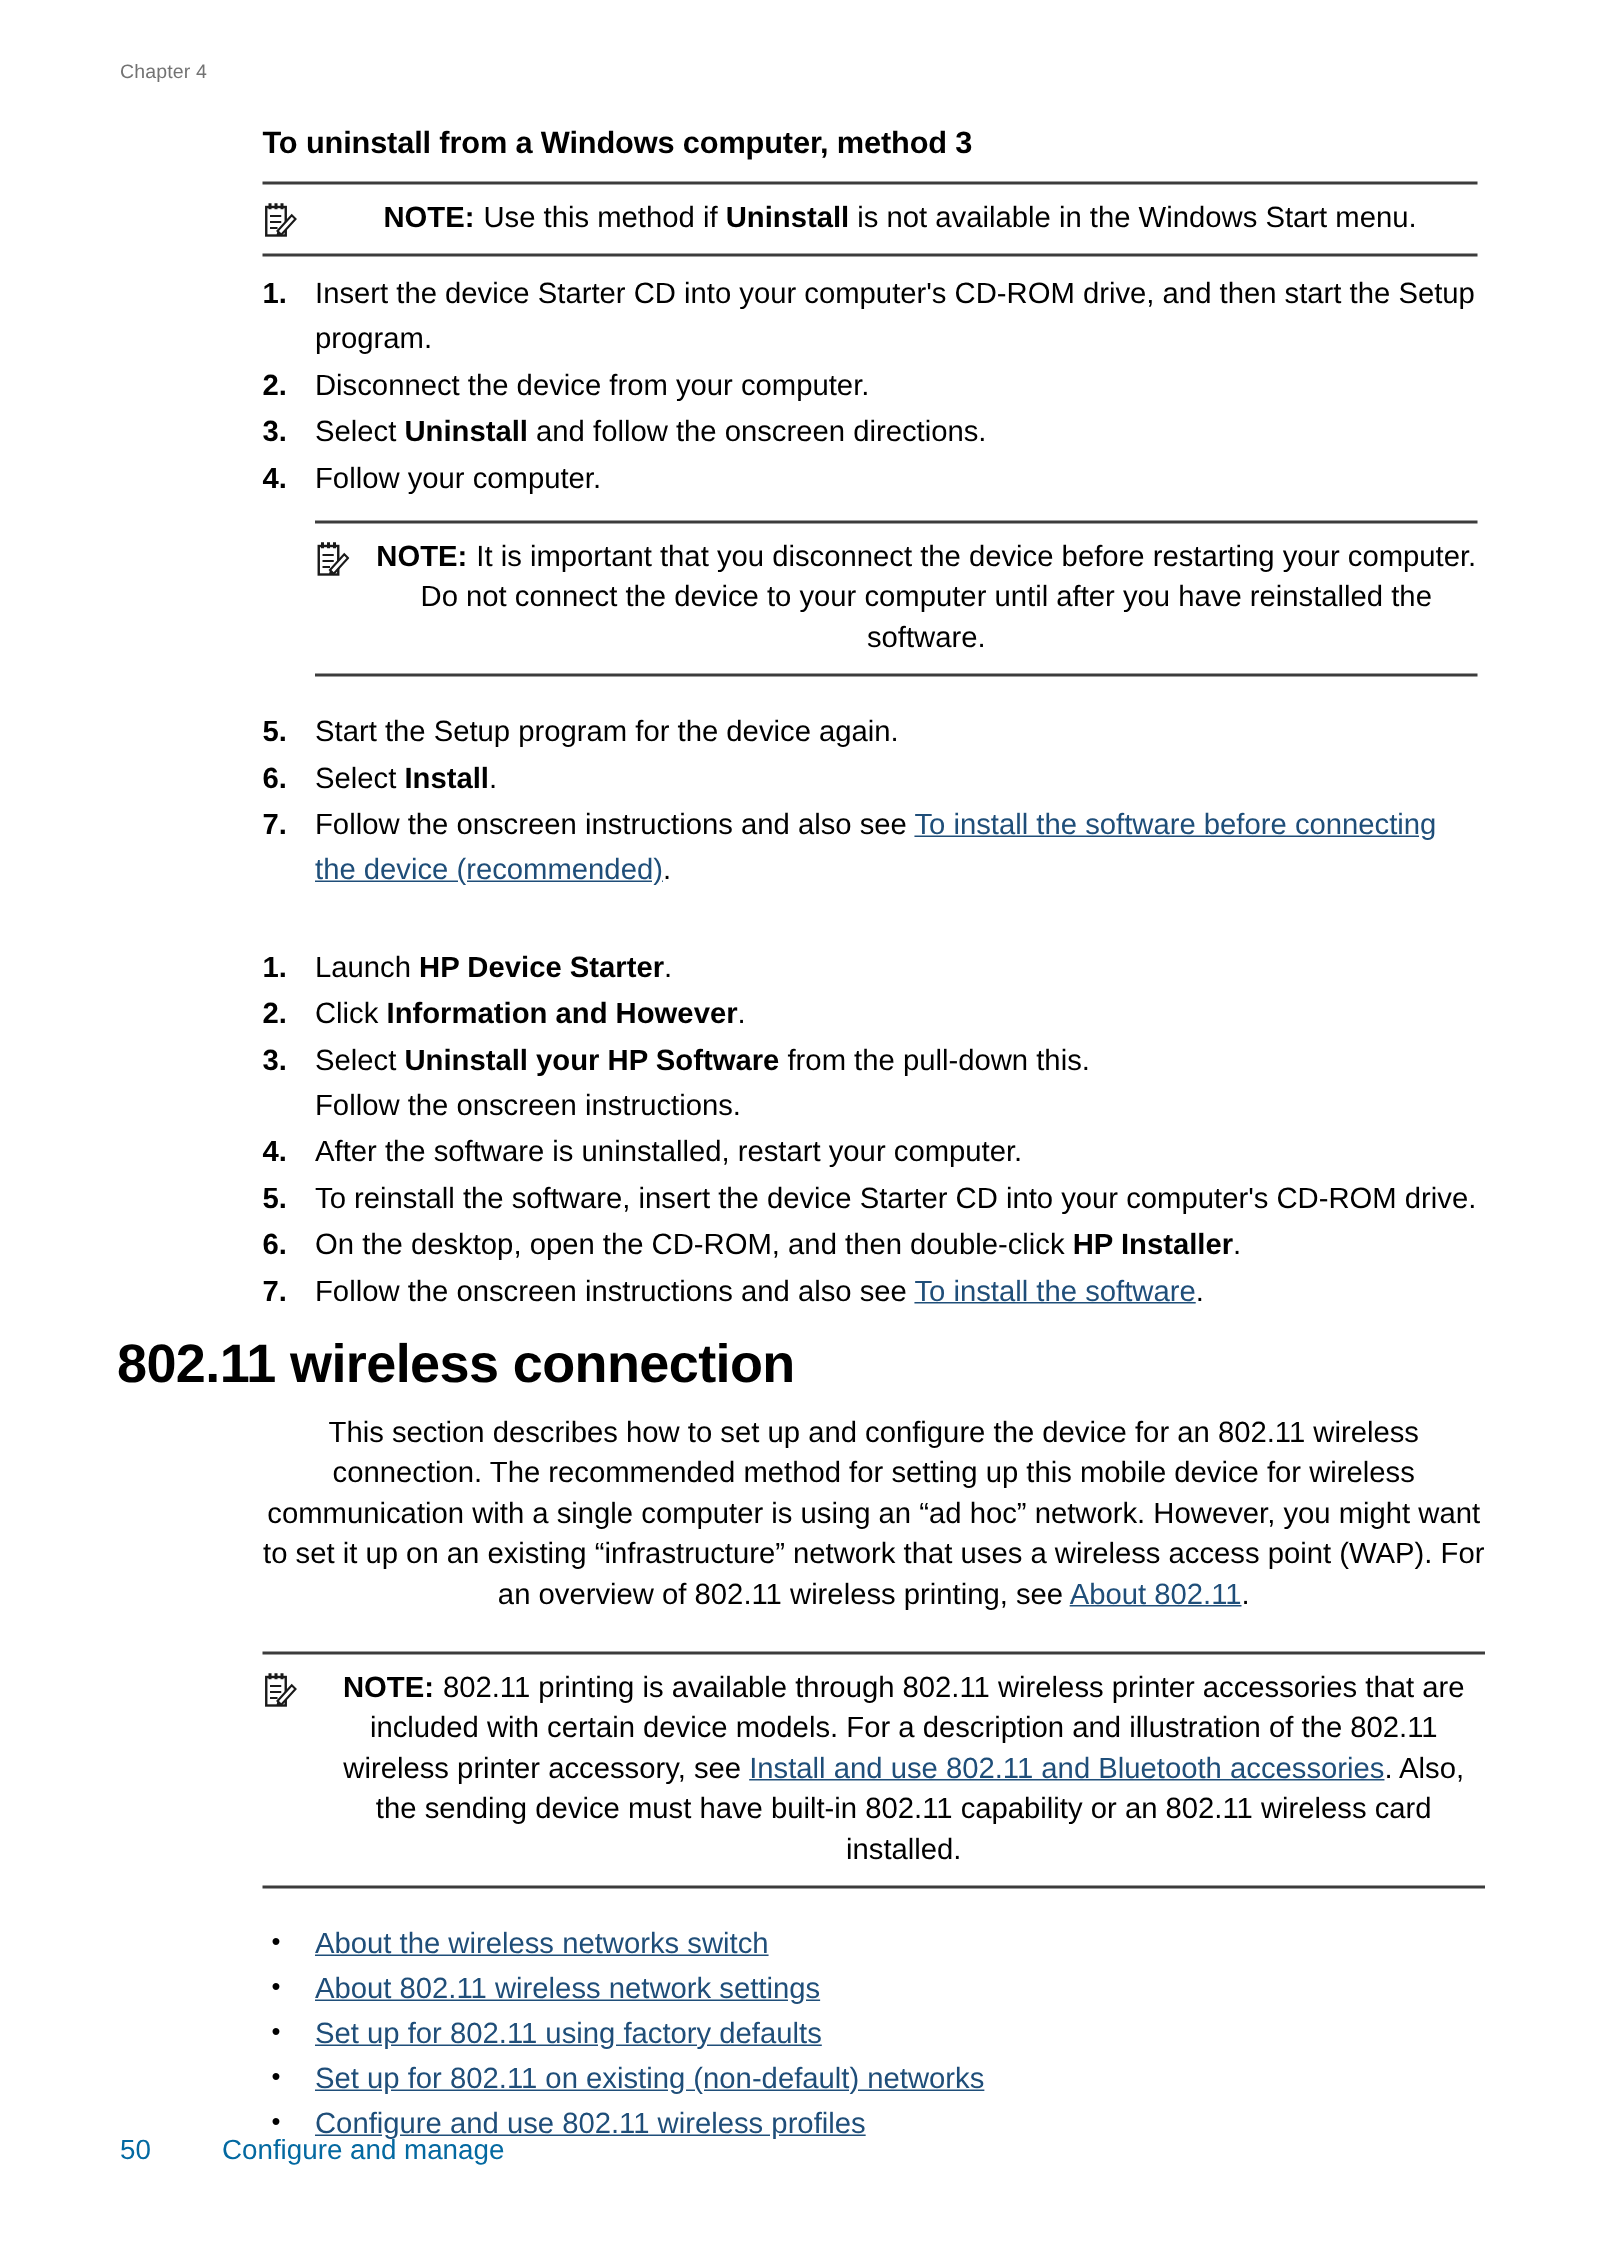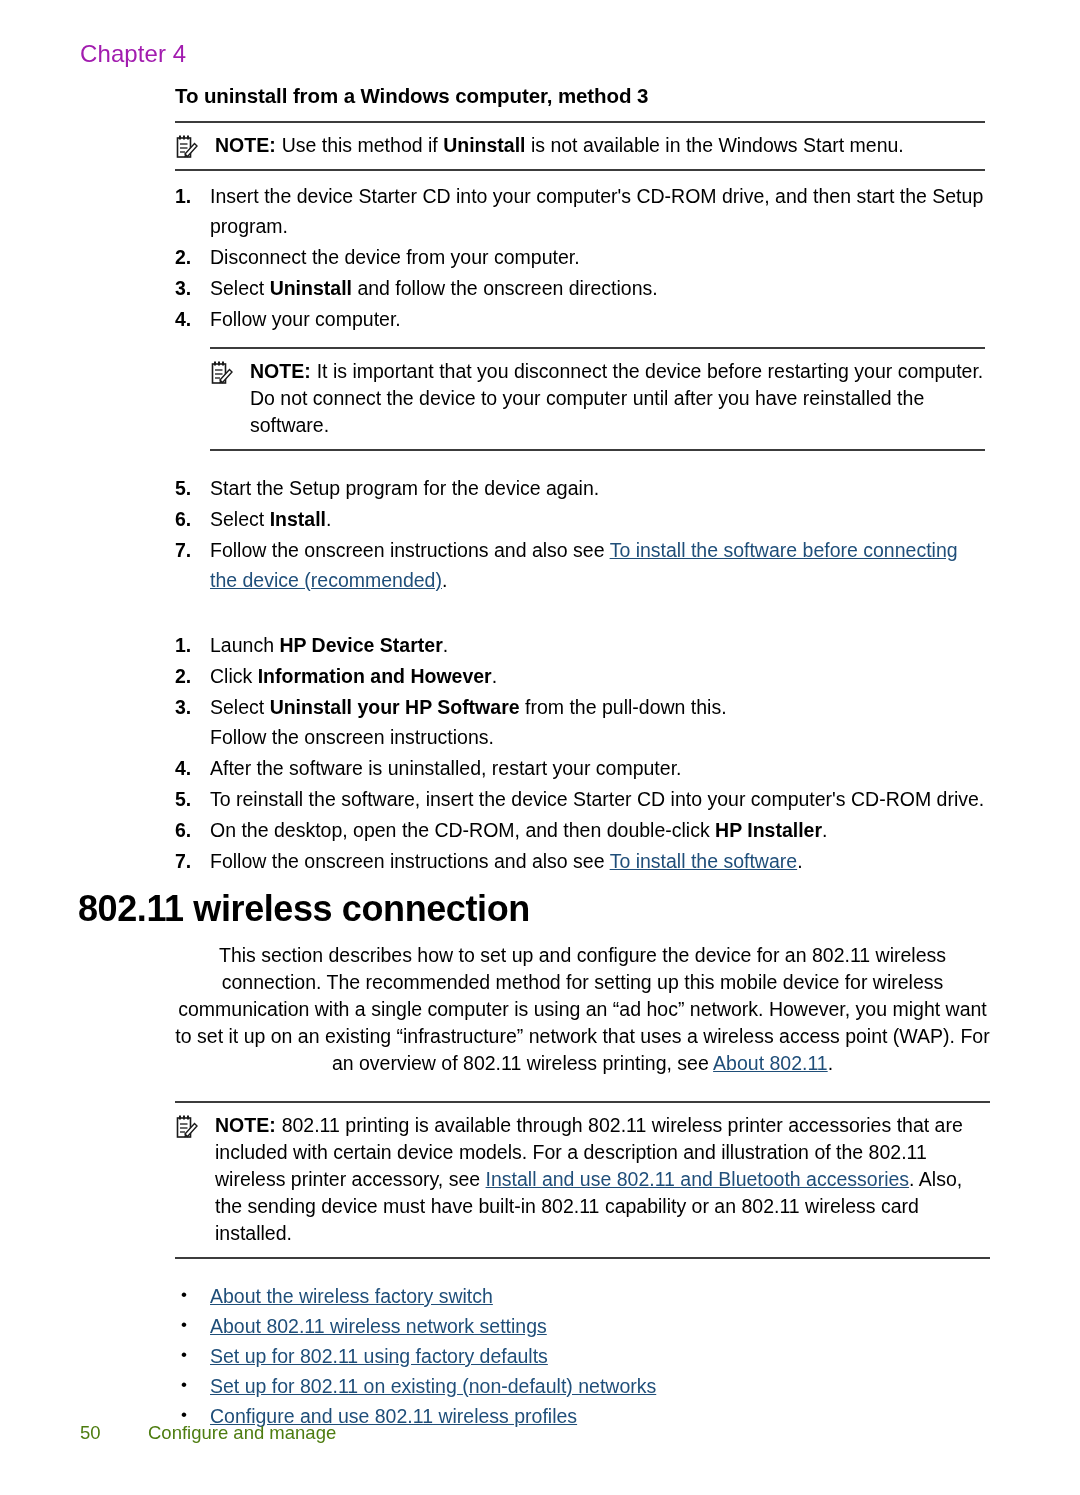--- a/index.html
+++ b/index.html
@@ -18,30 +18,30 @@
     background: #ffffff;
     overflow: hidden;
     box-sizing: border-box;
   }
 
   
   .chapter-head {
     position: absolute;
     left: 80px;
     top: 40px;
-    font-size: 24px;
+    font-size: 13px;
     letter-spacing: 0.1px;
-    color: #a21caf;
+    color: #737373;
   }
   .footer {
     position: absolute;
     left: 80px;
     top: 1422px;
     font-size: 18.5px;
-    color: #4d7c0f;
+    color: #0369a1;
   }
   .footer .pgnum {
     display: inline-block;
     width: 68px;
   }
 
   
   .content {
     position: absolute;
     left: 175px;
@@ -78,20 +78,21 @@
     margin: 0 0 10px 0;
   }
   .note.indent {
     margin-left: 35px;
     width: 775px;
   }
   .note-body {
     padding-left: 40px;
     font-size: 19.5px;
     line-height: 27px;
+    text-align: center;
   }
   .note-label {
     font-weight: bold;
     margin-right: 6px;
   }
   .note-icon {
     position: absolute;
     left: 1px;
     top: 12px;
     width: 22px;
@@ -296,21 +297,21 @@
       </svg>
       <div class="note-body">
         <span class="note-label">NOTE:</span><span>802.11 printing is available through 802.11 wireless printer accessories that are included with certain device models. For a description and illustration of the 802.11 wireless printer accessory, see </span><a class="xref">Install and use 802.11 and Bluetooth accessories</a><span>. Also, the sending device must have built-in 802.11 capability or an 802.11 wireless card installed.</span>
       </div>
     </div>
 
     <div class="gap-sm"></div>
 
     <ul class="linklist">
       <li>
-        <span class="bullet">•</span><a class="xref">About the wireless factory switch</a>
+        <span class="bullet">•</span><a class="xref">About the wireless networks switch</a>
       </li>
       <li>
         <span class="bullet">•</span><a class="xref">About 802.11 wireless network settings</a>
       </li>
       <li>
         <span class="bullet">•</span><a class="xref">Set up for 802.11 using factory defaults</a>
       </li>
       <li>
         <span class="bullet">•</span><a class="xref">Set up for 802.11 on existing (non-default) networks</a>
       </li>

